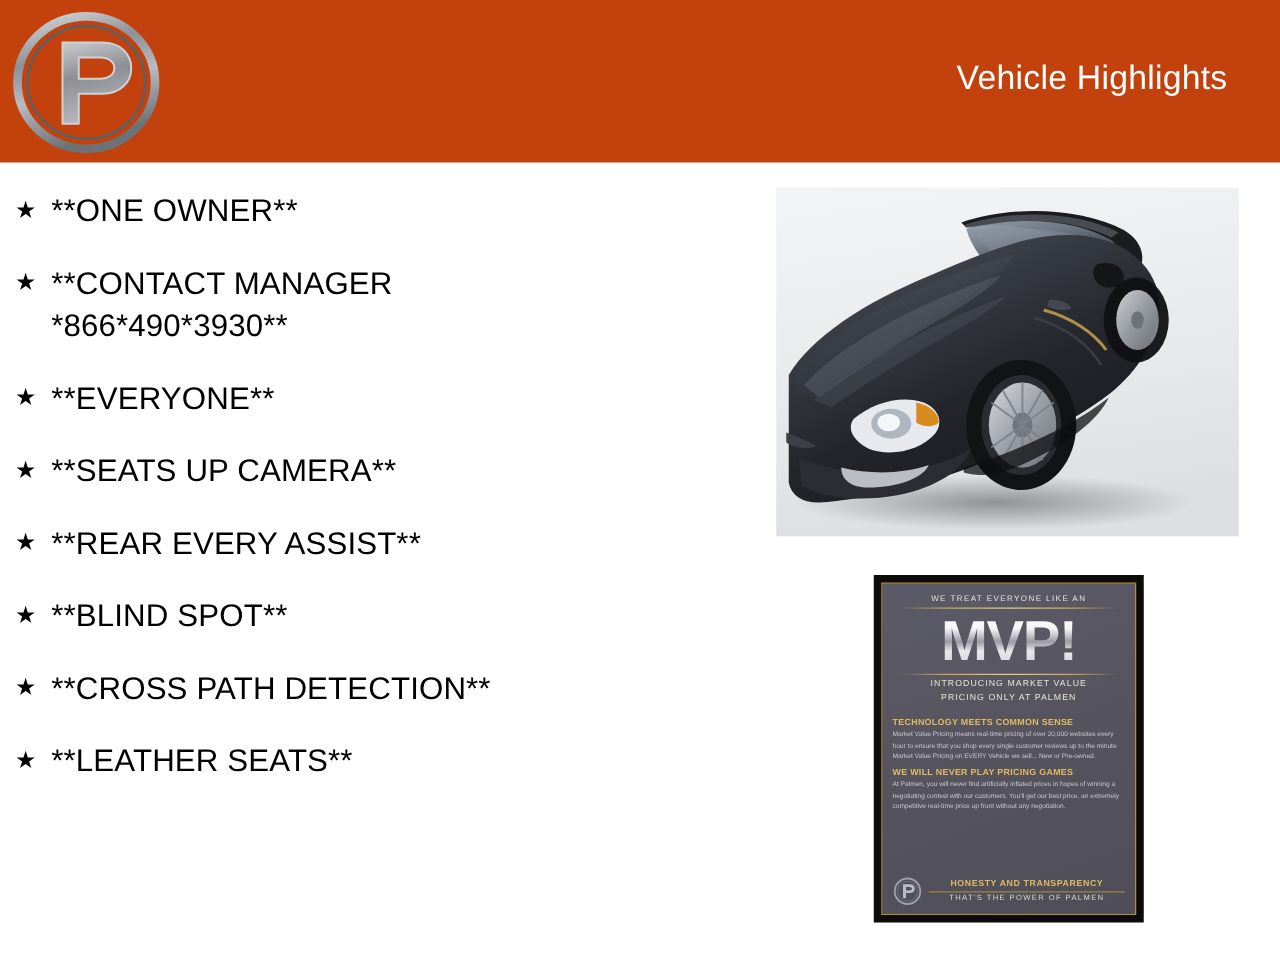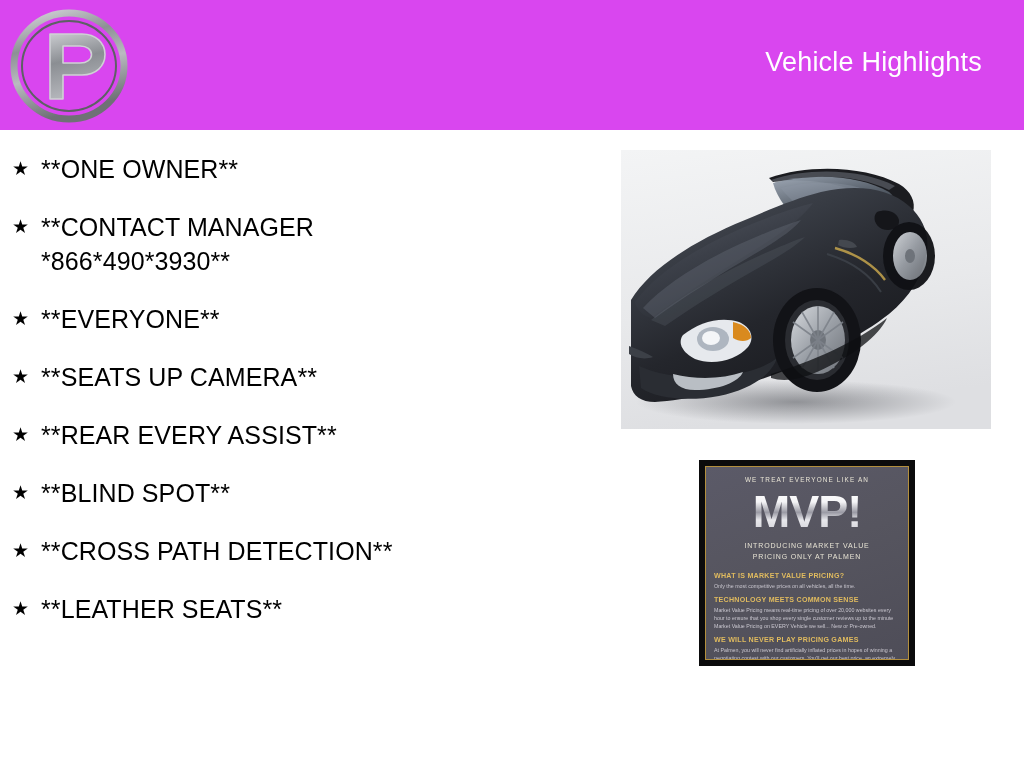--- a/index.html
+++ b/index.html
@@ -15,21 +15,21 @@
     position: relative;
   }
 
   
   #header-bar {
     position: absolute;
     left: 0;
     top: 0;
     width: 1024px;
     height: 130px;
-    background: #d946ef;
+    background: #c2410c;
   }
   #brand-logo {
     position: absolute;
     left: 10px;
     top: 9px;
     width: 118px;
     height: 114px;
   }
   #header-title {
     position: absolute;
@@ -90,21 +90,21 @@
     overflow: hidden;
   }
   #vehicle-photo svg { display: block; }
 
   
   #mvp-poster {
     position: absolute;
     left: 699px;
     top: 460px;
     width: 216px;
-    height: 206px;
+    height: 278px;
     background: #0b0b0c;
     padding: 6px;
     box-sizing: border-box;
   }
   #mvp-inner {
     width: 100%;
     height: 100%;
     box-sizing: border-box;
     border: 1.5px solid #b38f3d;
     background: linear-gradient(160deg, #5b5a68 0%, #56555f 45%, #4e4d58 100%);
@@ -367,24 +367,20 @@
 
     <div class="poster-eyebrow">WE TREAT EVERYONE LIKE AN</div>
     <div class="poster-rule"></div>
 
     <div class="poster-wordmark">MVP!</div>
 
     <div class="poster-rule"></div>
     <div class="poster-subhead" style="white-space:pre-line;">INTRODUCING MARKET VALUE
 PRICING ONLY AT PALMEN</div>
 
-    <div class="poster-section">
-      <div class="poster-section-title">WHAT IS MARKET VALUE PRICING?</div>
-      <div class="poster-section-body">Only the most competitive prices on all vehicles, all the time.</div>
-    </div>
 
     <div class="poster-section">
       <div class="poster-section-title">TECHNOLOGY MEETS COMMON SENSE</div>
       <div class="poster-section-body">Market Value Pricing means real-time pricing of over 20,000 websites every hour to ensure that you shop every single customer reviews up to the minute Market Value Pricing on EVERY Vehicle we sell... New or Pre-owned.</div>
     </div>
 
     <div class="poster-section">
       <div class="poster-section-title">WE WILL NEVER PLAY PRICING GAMES</div>
       <div class="poster-section-body">At Palmen, you will never find artificially inflated prices in hopes of winning a negotiating contest with our customers. You'll get our best price, an extremely competitive real-time price up front without any negotiation.</div>
     </div>

